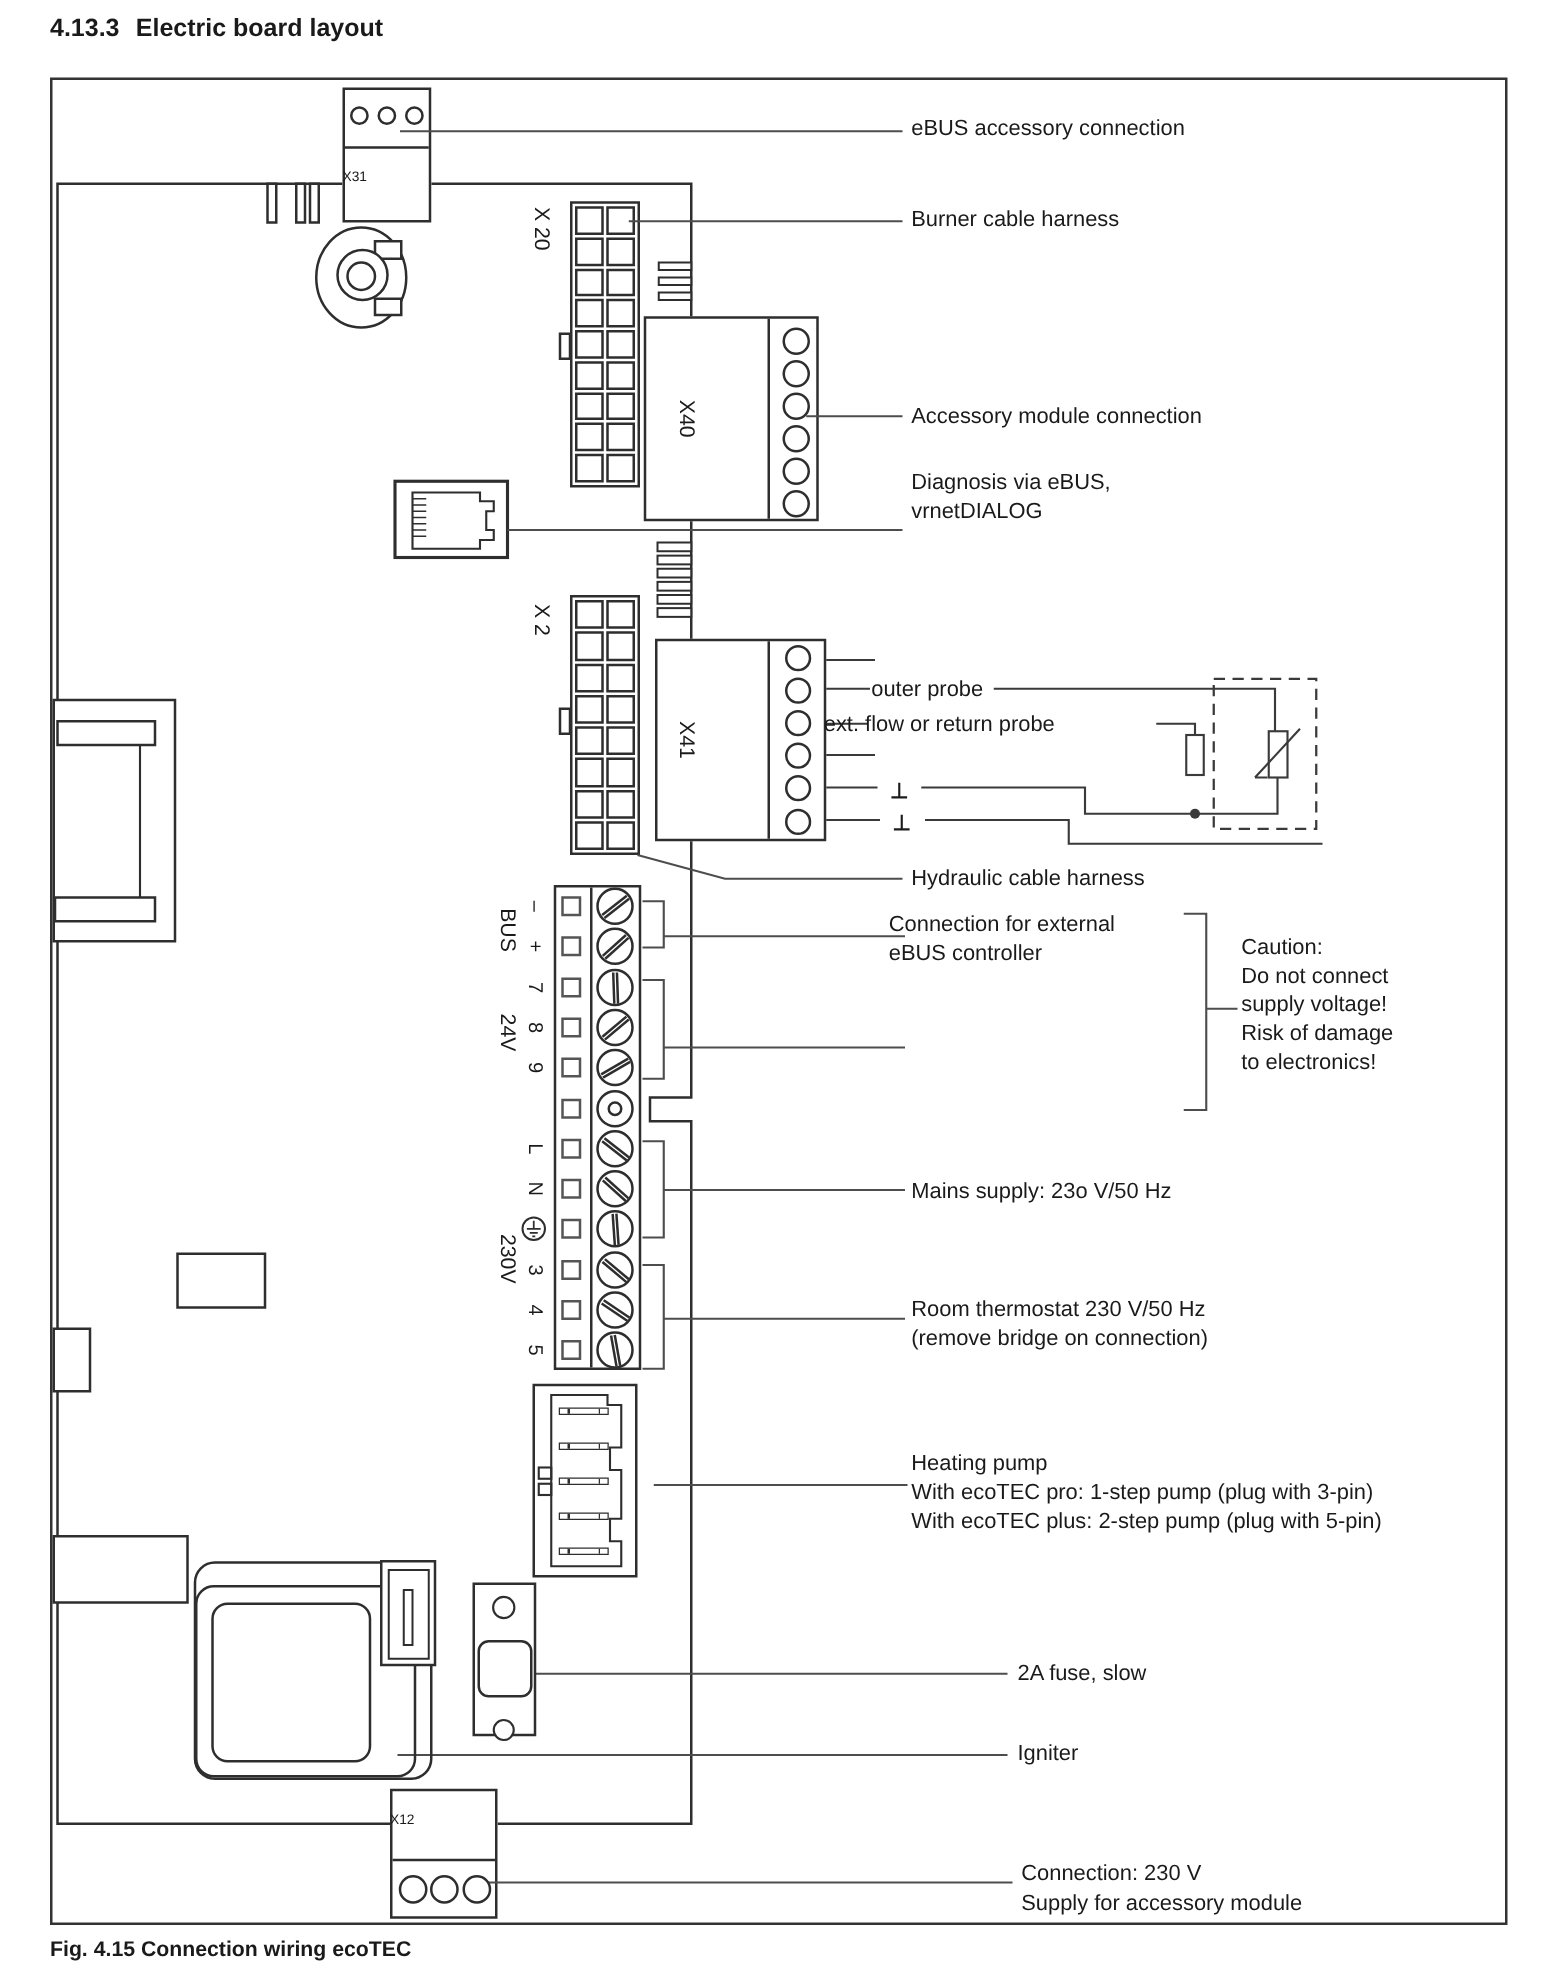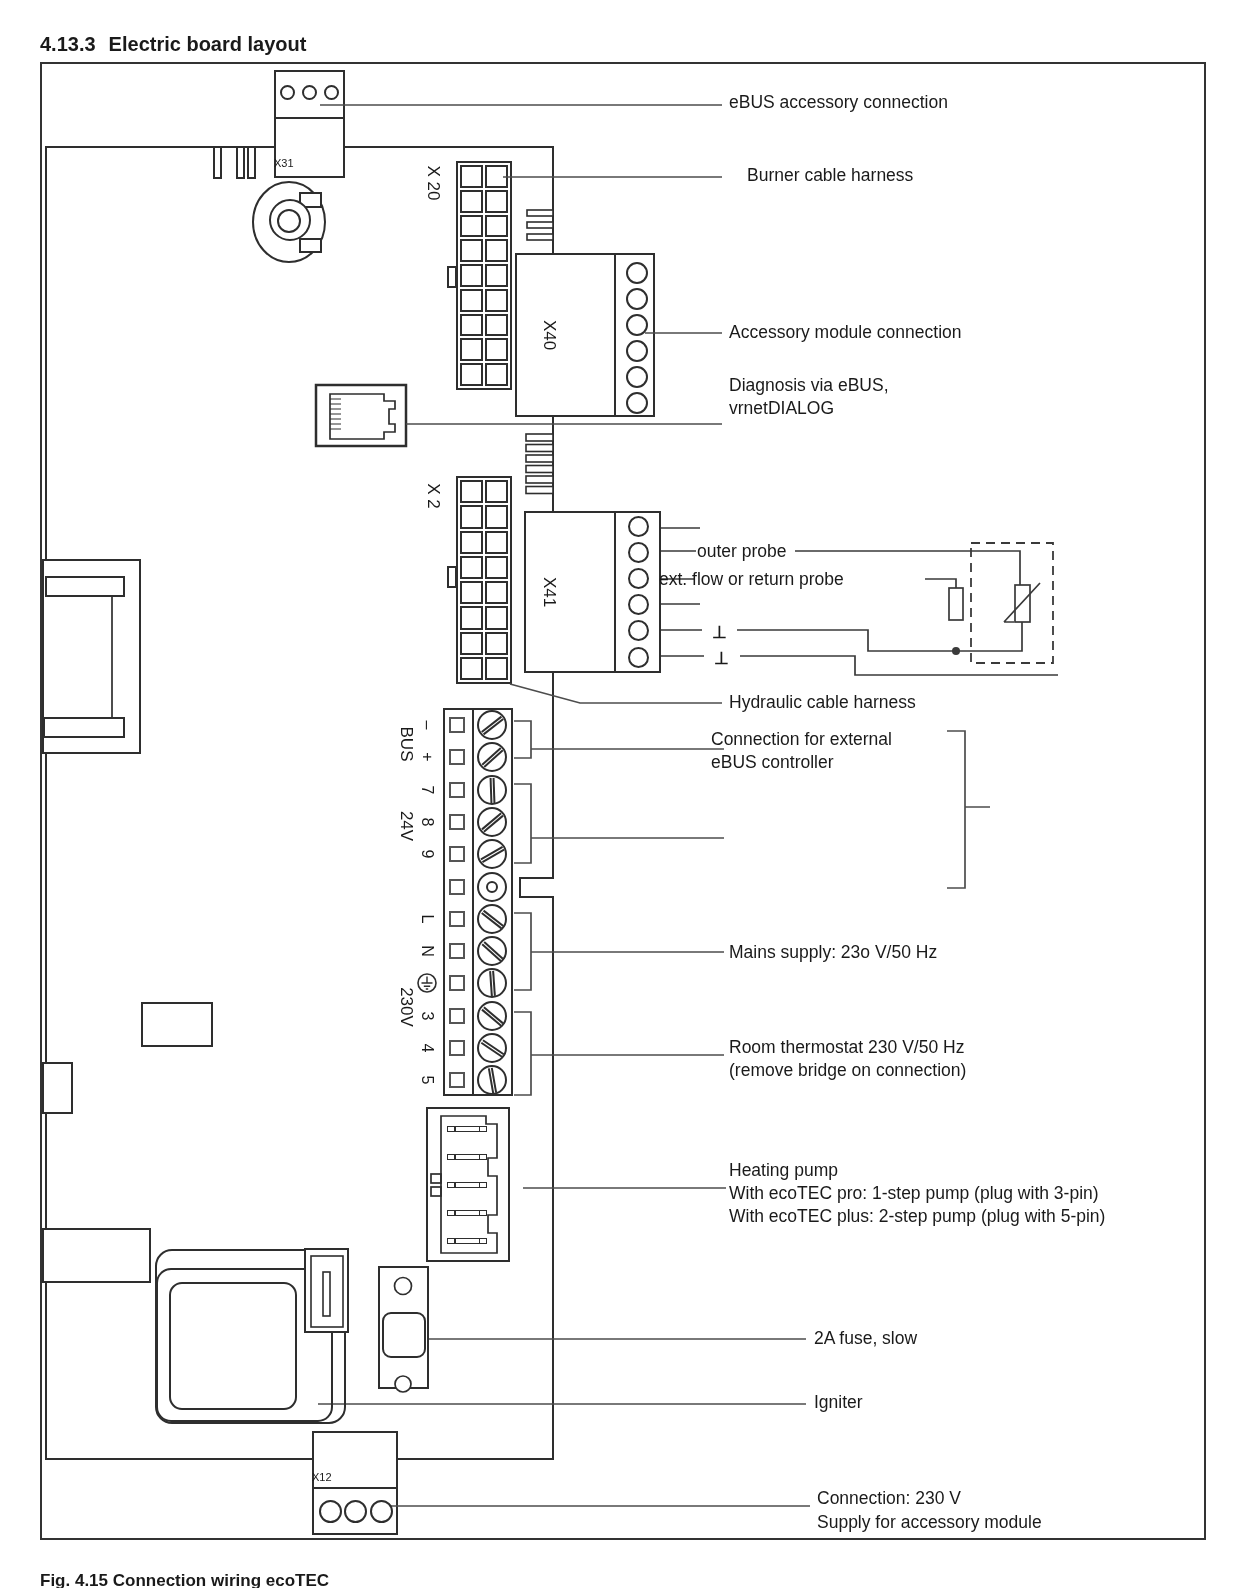--- a/index.html
+++ b/index.html
@@ -2,21 +2,21 @@
 <html><head>
 <meta charset="utf-8">
 <style>
   html,body{margin:0;padding:0;background:#fff;}
   #stage{position:relative;width:1240px;height:1588px;background:#fff;
          font-family:"Liberation Sans",sans-serif;color:#1a1a1a;overflow:hidden;}
   svg{position:absolute;left:0;top:0;pointer-events:none;}
   #svg-bottom{z-index:1;}
   .comp{position:absolute;z-index:2;background:#fff;border:2px solid #2e2e2e;box-sizing:border-box;}
   #svg-top{z-index:3;}
-  .txt{position:absolute;z-index:4;margin-top:21px;}
+  .txt{position:absolute;z-index:4;}
   
   #page-title{left:40px;top:12px;font-size:20px;font-weight:bold;white-space:nowrap;}
   #page-title .tnum{margin-right:13px;}
   #fig-caption{left:40px;top:1550px;font-size:17px;font-weight:bold;white-space:nowrap;}
   
   #fig-border{position:absolute;left:40px;top:62px;width:1166px;height:1478px;
               border:2px solid #333;box-sizing:border-box;z-index:0;background:#fff;}
   
   #x31-box{left:274px;top:70px;width:71px;height:108px;}
   #x31-div{position:absolute;left:0;top:45px;width:100%;border-top:2px solid #2e2e2e;}
@@ -50,21 +50,21 @@
   .pin i{position:absolute;top:0;width:1.5px;height:100%;background:#2e2e2e;}
   .pin i.l{left:6px;} .pin i.r{right:6px;}
   
   .rot{position:absolute;z-index:4;font-size:17px;font-weight:500;white-space:nowrap;
        transform:translate(-50%,-50%) rotate(90deg);}
   .cname{position:absolute;z-index:4;font-size:11px;font-weight:400;text-align:left;}
   
   .ann{position:absolute;z-index:4;font-size:17.5px;font-weight:500;line-height:23px;
        white-space:pre-line;}
   #ann-ebus{left:729px;top:91px;}
-  #ann-burner{left:729px;top:164px;margin-left:18px;}
+  #ann-burner{left:729px;top:164px;}
   #ann-accessory{left:729px;top:321px;}
   #ann-diagnosis{left:729px;top:374px;}
   #ann-outer-probe{left:697px;top:540px;}
   #ann-ext-flow{left:659px;top:568px;}
   #ann-hydraulic{left:729px;top:691px;}
   #ann-ebus-ctrl{left:711px;top:728px;}
   #ann-room24{left:729px;top:797px;}
   #ann-caution{left:993px;top:746px;}
   #ann-mains{left:729px;top:941px;}
   #ann-room230{left:729px;top:1036px;}
@@ -264,20 +264,25 @@
   <div class="ann" id="ann-ebus">eBUS accessory connection</div>
   <div class="ann" id="ann-burner">Burner cable harness</div>
   <div class="ann" id="ann-accessory">Accessory module connection</div>
   <div class="ann" id="ann-diagnosis">Diagnosis via eBUS,
 vrnetDIALOG</div>
   <div class="ann" id="ann-outer-probe">outer probe</div>
   <div class="ann" id="ann-ext-flow">ext. flow or return probe</div>
   <div class="ann" id="ann-hydraulic">Hydraulic cable harness</div>
   <div class="ann" id="ann-ebus-ctrl">Connection for external
 eBUS controller</div>
+  <div class="ann" id="ann-caution">Caution:
+Do not connect
+supply voltage!
+Risk of damage
+to electronics!</div>
   <div class="ann" id="ann-mains">Mains supply: 23o V/50 Hz</div>
   <div class="ann" id="ann-room230">Room thermostat 230 V/50 Hz
 (remove bridge on connection)</div>
   <div class="ann" id="ann-pump">Heating pump
 With ecoTEC pro: 1-step pump (plug with 3-pin)
 With ecoTEC plus: 2-step pump (plug with 5-pin)</div>
   <div class="ann" id="ann-fuse">2A fuse, slow</div>
   <div class="ann" id="ann-igniter">Igniter</div>
   <div class="ann" id="ann-x12conn">Connection: 230 V
 Supply for accessory module</div>

